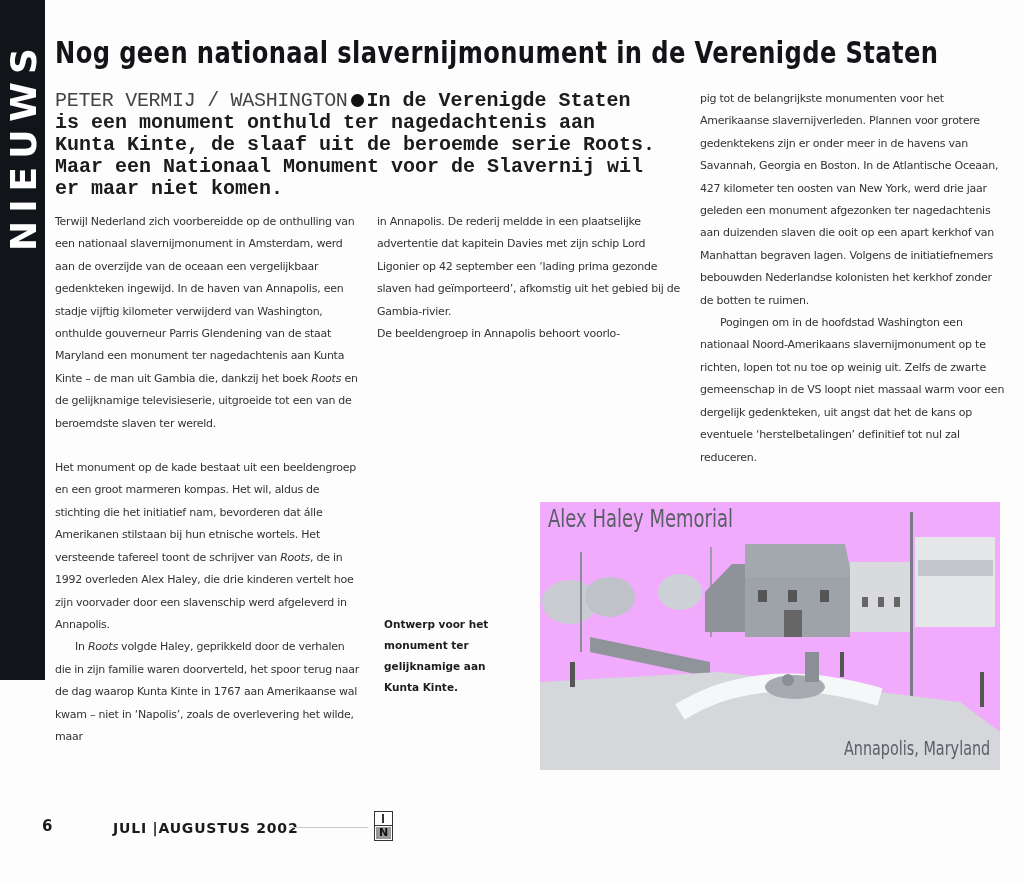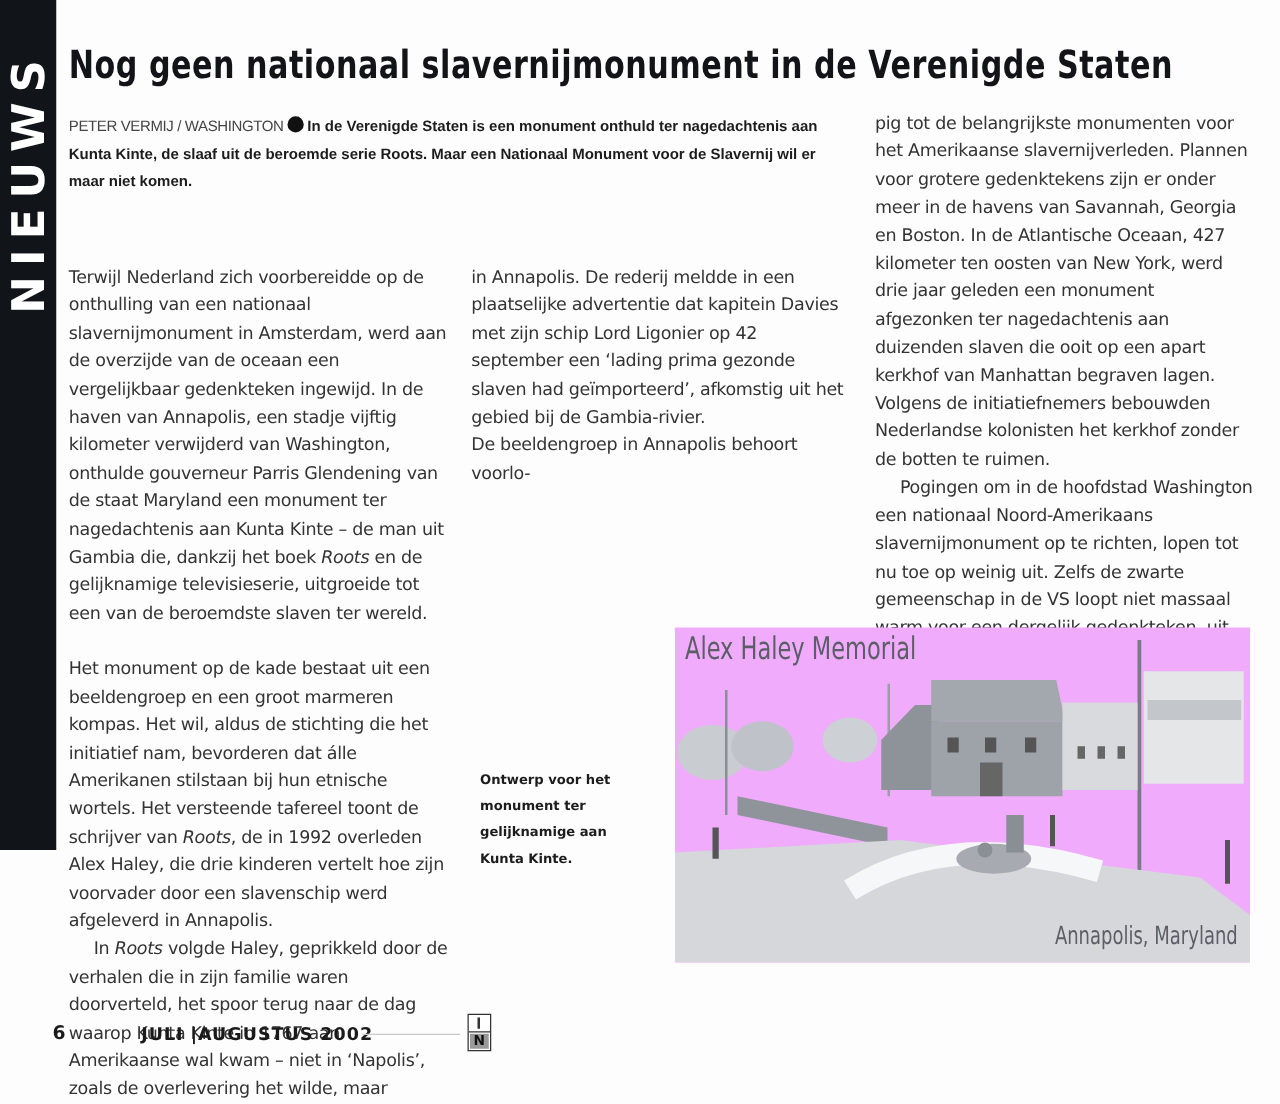--- a/index.html
+++ b/index.html
@@ -1,24 +1,24 @@
 <!DOCTYPE html>
 <html><head>
 <meta charset="utf-8">
 <style>
   html, body { margin:0; padding:0; }
   body { width:1024px; height:883px; background:#fdfdfd; position:relative; overflow:hidden; font-family:"DejaVu Sans", sans-serif; color:#2b2b2b; }
   .sidebar { position:absolute; left:0; top:0; width:45px; height:680px; background:#111418; }
   .sidebar-label { position:absolute; left:22px; top:40px; transform-origin:0 0; transform:rotate(-90deg) translate(-250px,-16px); width:250px; text-align:right; color:#fff; font-family:"DejaVu Sans", sans-serif; font-weight:bold; font-size:36px; letter-spacing:8px; line-height:36px; }
   .headline { position:absolute; left:55px; top:32px; margin:0; font-family:"DejaVu Sans", sans-serif; font-weight:bold; font-size:31px; line-height:40px; color:#121418; transform:scaleX(0.78); transform-origin:0 0; white-space:nowrap; letter-spacing:0.5px; }
-  .lede { position:absolute; left:55px; top:90px; width:610px; font-family:Liberation Sans, sans-serif; font-size:12px; line-height:22px; color:#1c1c1c; }
+  .lede { position:absolute; left:55px; top:90px; width:610px; font-family:Liberation Mono, monospace; font-size:20px; line-height:22px; color:#1c1c1c; }
   .lede .byline { font-weight:normal; color:#444; letter-spacing:-0.3px; }
   .lede .bullet { display:inline-block; width:13px; height:13px; border-radius:50%; background:#111; vertical-align:-1px; margin:0 3px 0 3px; }
   .lede .intro { font-weight:bold; }
-  .col { position:absolute; font-family:"DejaVu Sans", sans-serif; font-size:14px; line-height:22.4px; color:#333; letter-spacing:-0.25px; }
+  .col { position:absolute; font-family:"DejaVu Sans", sans-serif; font-size:11px; line-height:22.4px; color:#333; letter-spacing:-0.25px; }
   .col p { margin:0; }
   .col p.gap { margin-top:22px; }
   .col p.indent { text-indent:20px; }
   .col1 { left:55px; top:211px; width:305px; }
   .col2 { left:377px; top:211px; width:305px; }
   .col3 { left:700px; top:88px; width:305px; }
   em { }
   .caption { position:absolute; left:384px; top:614px; width:140px; font-family:"DejaVu Sans", sans-serif; font-weight:bold; font-size:10.5px; line-height:21px; color:#1c1c1c; }
   .figure { position:absolute; left:540px; top:502px; width:460px; height:268px; background:#f0abfc; overflow:hidden; }
   .figure svg { position:absolute; left:0; top:0; }

